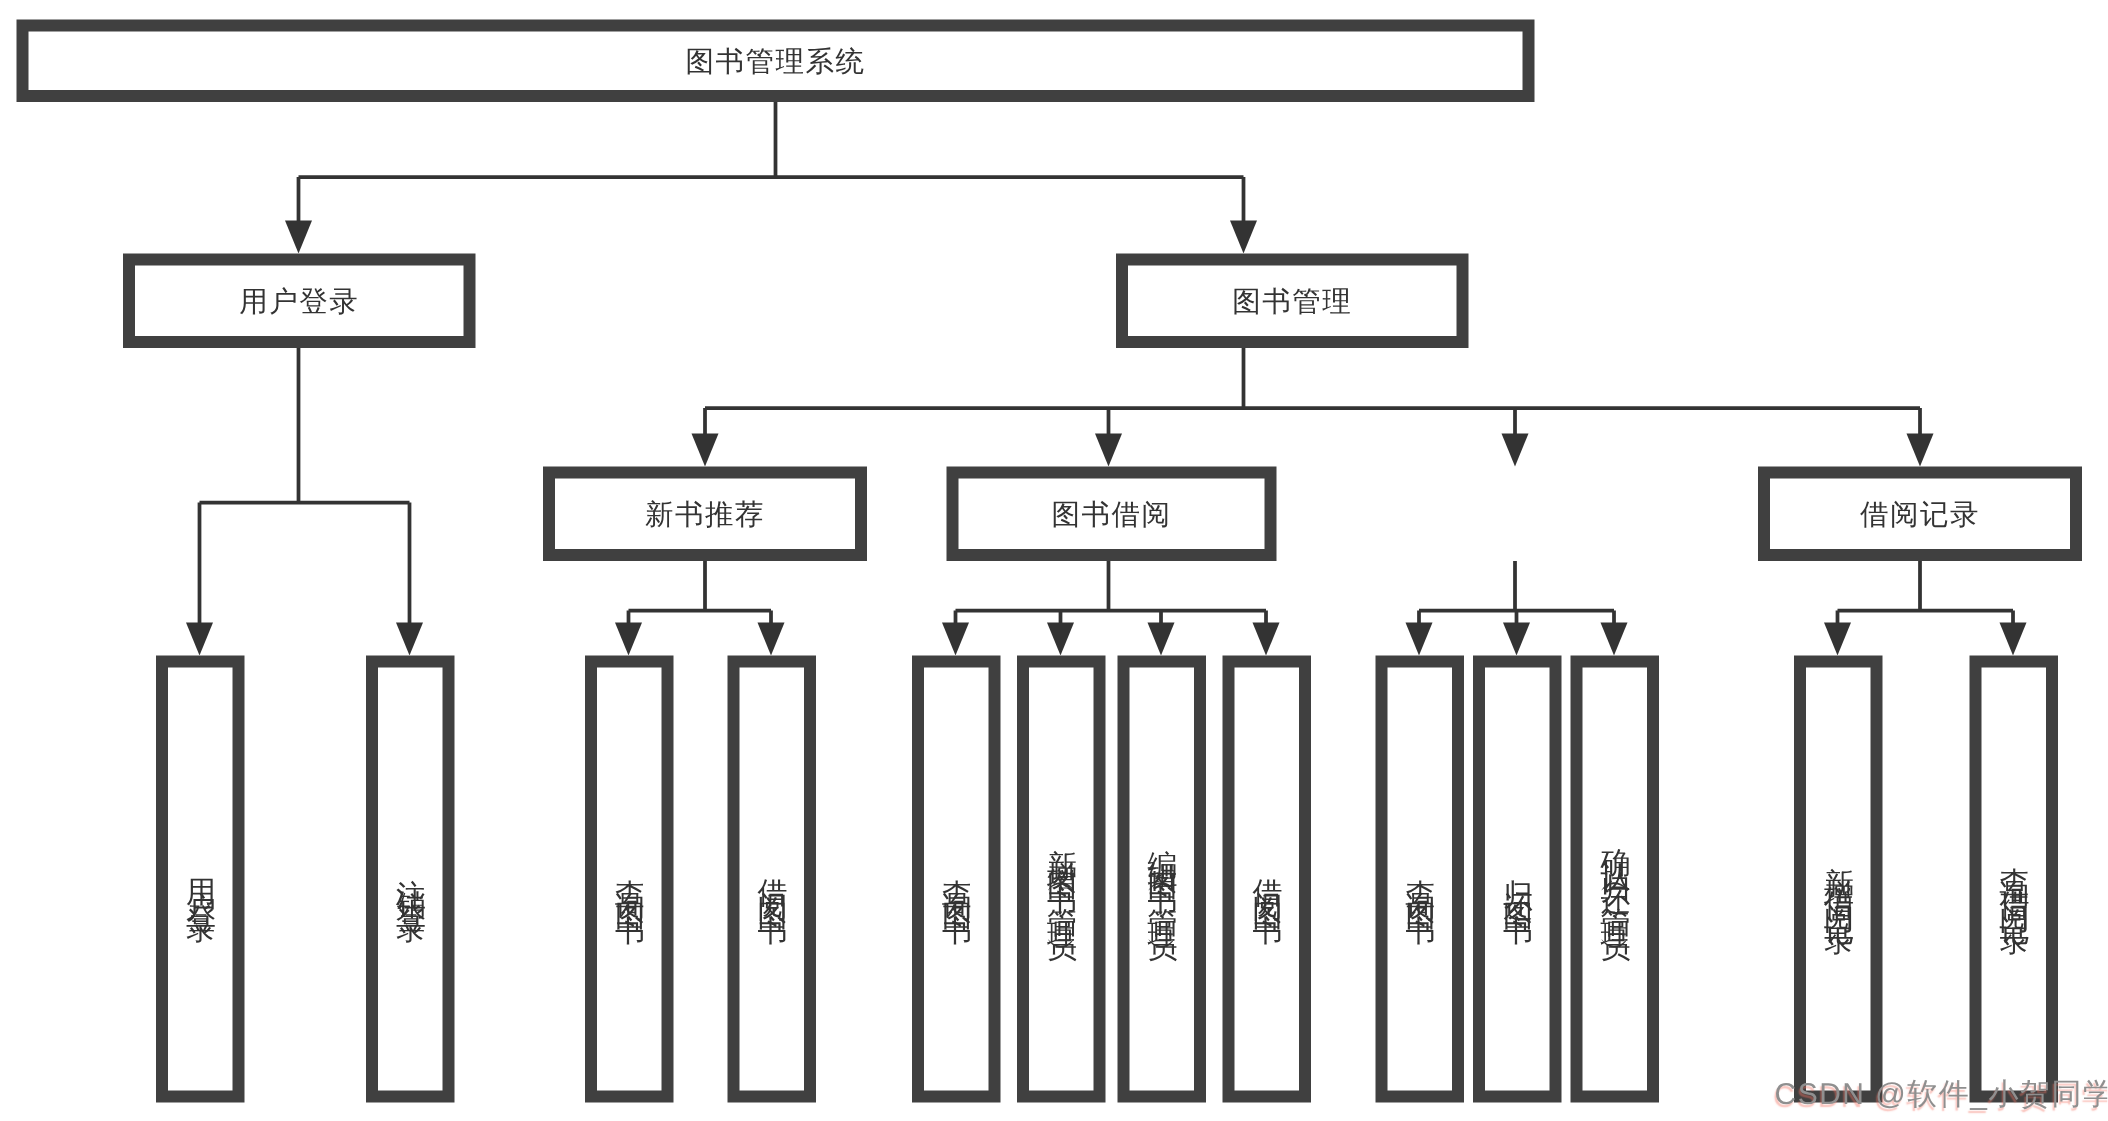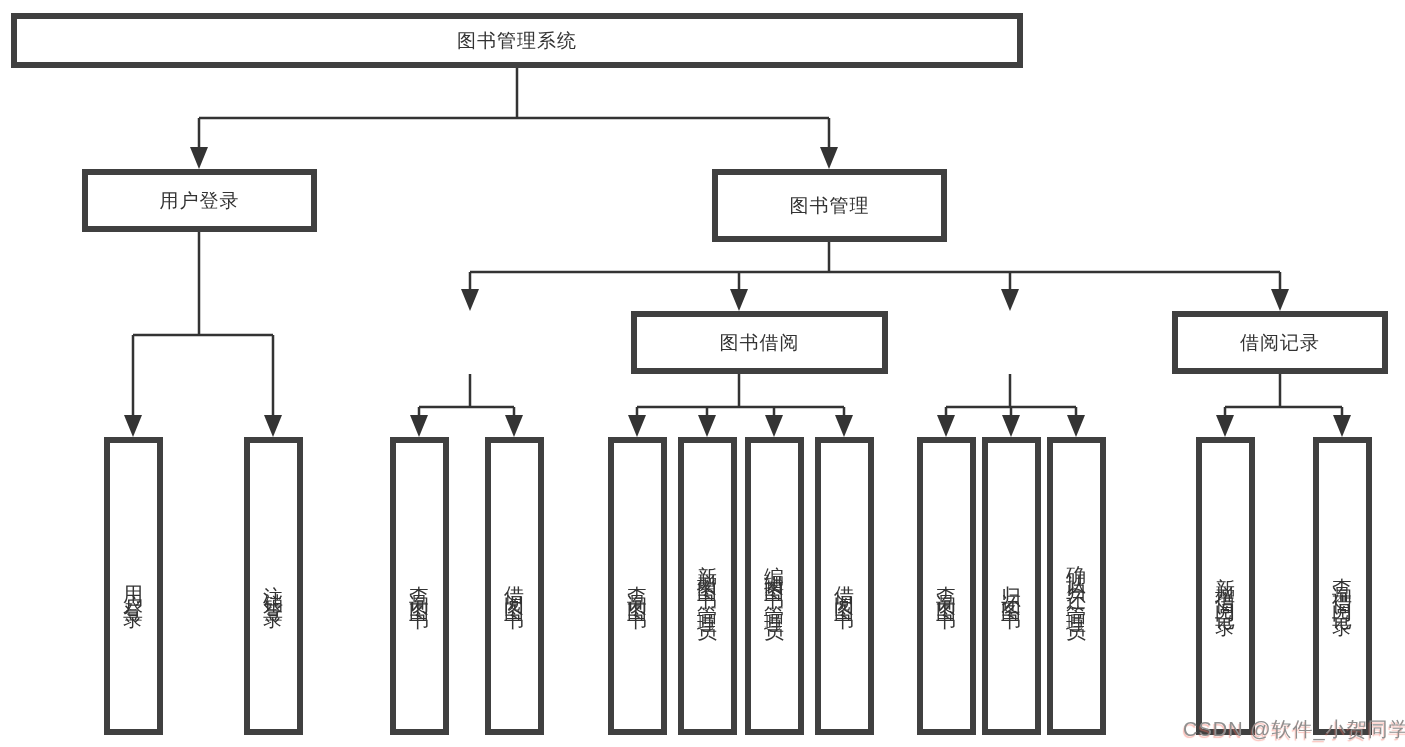--- a/index.html
+++ b/index.html
@@ -13,21 +13,21 @@
   }
   .connectors {
     position: absolute;
     left: 0; top: 0;
     width: 1405px; height: 747px;
     pointer-events: none;
   }
   .box {
     position: absolute;
     box-sizing: border-box;
-    border: 6px solid #404040;
+    border: 8px solid #404040;
     background: #ffffff;
     color: #333333;
     display: flex;
     align-items: center;
     justify-content: center;
     font-size: 19px;
     letter-spacing: 1px;
     z-index: 2;
   }
   .vbox {
@@ -82,23 +82,24 @@
       <polygon points="1002,415 1020,415 1011,437"></polygon>
       <polygon points="1067,415 1085,415 1076,437"></polygon>
       <polygon points="1216,415 1234,415 1225,437"></polygon>
       <polygon points="1333,415 1351,415 1342,437"></polygon>
     </g>
   </svg>
 
   <div class="box" style="left:11px; top:13px; width:1012px; height:55px;">图书管理系统</div>
 
   <div class="box" style="left:82px; top:169px; width:235px; height:63px;">用户登录</div>
-  <div class="box" style="left:712px; top:169px; width:235px; height:73px;">图书管理</div>
+  <div class="box" style="left:744px; top:169px; width:235px; height:63px;">图书管理</div>
 
-  <div class="box" style="left:631px; top:311px; width:257px; height:63px;">图书借阅</div>
+  <div class="box" style="left:362px; top:311px; width:216px; height:63px;">新书推荐</div>
+  <div class="box" style="left:631px; top:311px; width:220px; height:63px;">图书借阅</div>
   <div class="box" style="left:1172px; top:311px; width:216px; height:63px;">借阅记录</div>
 
   <div class="box vbox" style="left:104px; top:437px; width:59px; height:298px;">用户登录</div>
   <div class="box vbox" style="left:244px; top:437px; width:59px; height:298px;">注销登录</div>
 
   <div class="box vbox" style="left:390px; top:437px; width:59px; height:298px;">查询图书</div>
   <div class="box vbox" style="left:485px; top:437px; width:59px; height:298px;">借阅图书</div>
 
   <div class="box vbox" style="left:608px; top:437px; width:59px; height:298px;">查询图书</div>
   <div class="box vbox" style="left:678px; top:437px; width:59px; height:298px;">新增图书（管理员）</div>

